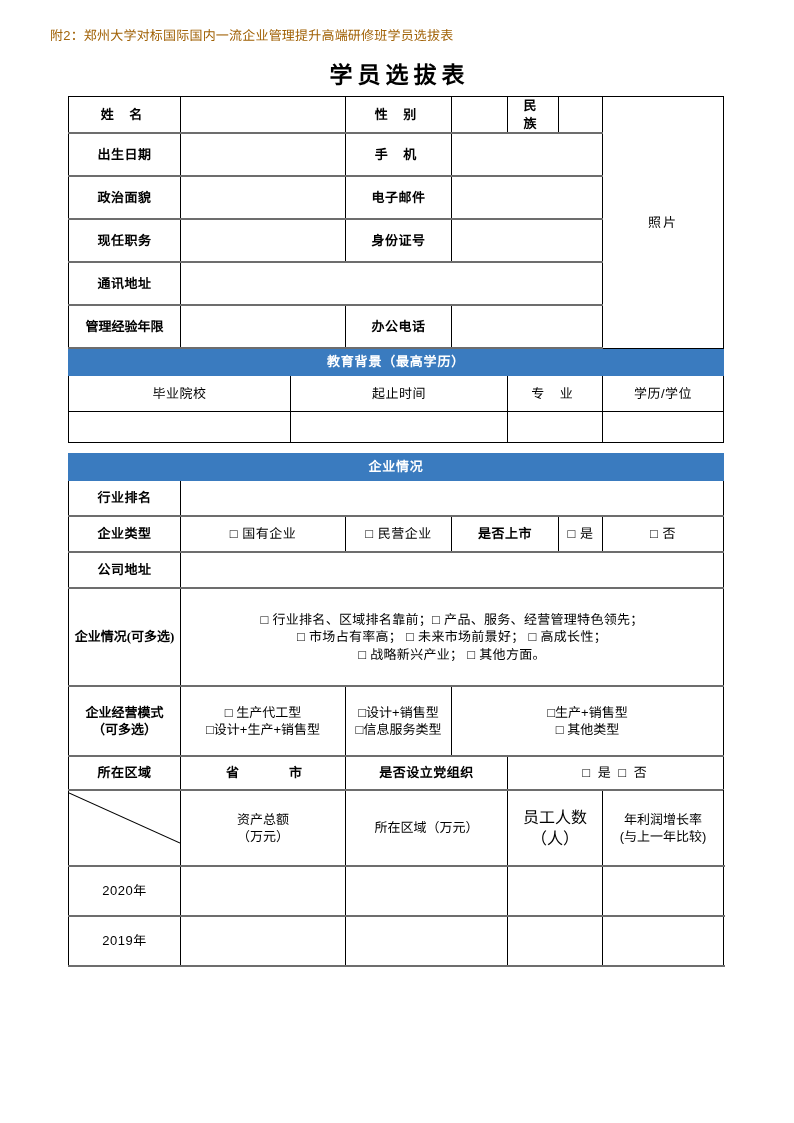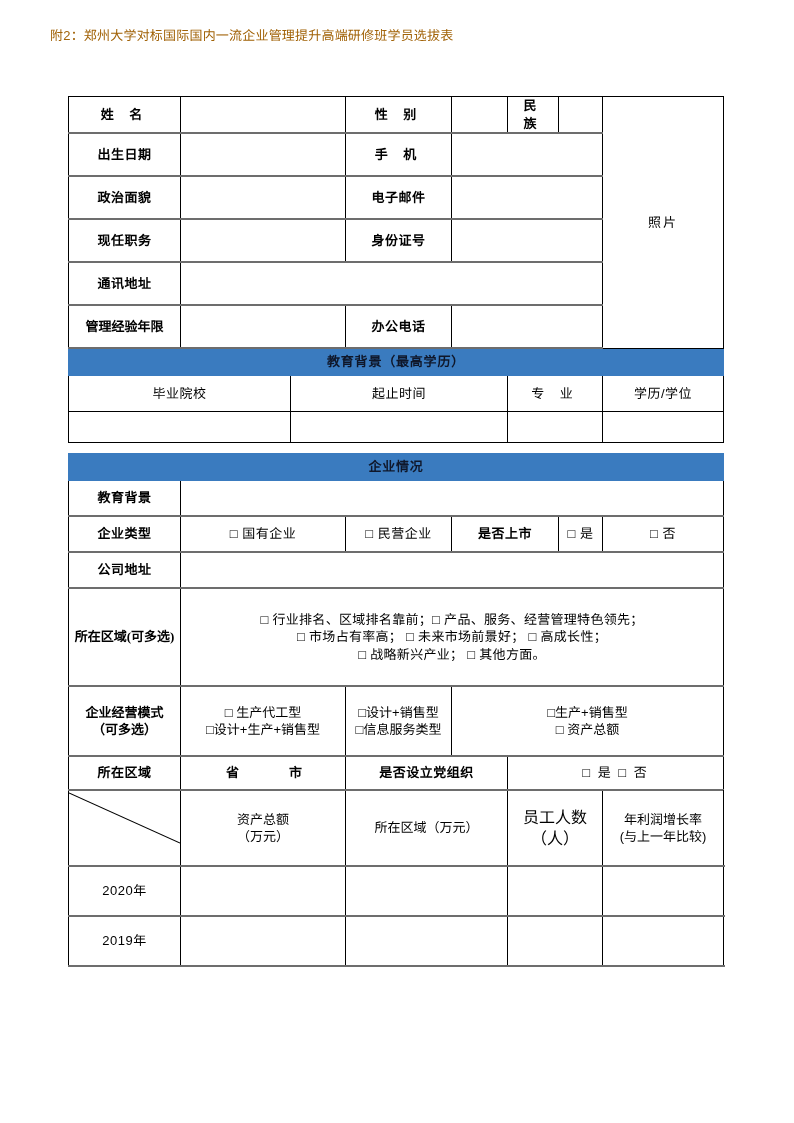--- a/index.html
+++ b/index.html
@@ -88,21 +88,21 @@
   }
   .plain-sp {
     font-size: 13.5px;
     letter-spacing: 6px;
     padding-left: 6px;
   }
 
   
   .bar {
     background: #3A7BBF !important;
-    color: #0f172a;
+    color: #ffffff;
     font-weight: 700;
     font-size: 14.5px;
     letter-spacing: 0.8px;
     height: 26px;
     border-color: #3A7BBF !important;
   }
 
   .photo-cell {
     font-size: 14px;
     letter-spacing: 2px;
@@ -147,20 +147,21 @@
     display: block;
   }
 </style>
 </head>
 <body>
 
 <div class="page">
 
   <div class="doc-note">附2：郑州大学对标国际国内一流企业管理提升高端研修班学员选拔表</div>
 
+  <div class="doc-title">学员选拔表</div>
 
   <table class="sheet">
     <colgroup>
       <col style="width:112px">
       <col style="width:110px">
       <col style="width:55px">
       <col style="width:106px">
       <col style="width:56px">
       <col style="width:51px">
       <col style="width:44px">
@@ -231,40 +232,40 @@
 
     <tr>
       <td colspan="8" style="height:10px;border-left:0;border-right:0;border-top:0;border-bottom:0;background:#fff"></td>
     </tr>
 
     <tr>
       <td colspan="8" class="bar" style="background: rgb(58, 123, 191); border-color: rgb(58, 123, 191);">企业情况</td>
     </tr>
 
     <tr>
-      <td class="lbl thickb" style="height:34px">教育背景</td>
+      <td class="lbl thickb" style="height:34px">行业排名</td>
       <td colspan="7" class="thickb"></td>
     </tr>
 
     <tr>
       <td class="lbl thickb" style="height:34px">企业类型</td>
       <td colspan="2" class="plain thickb">□ 国有企业</td>
       <td colspan="1" class="plain thickb">□ 民营企业</td>
       <td colspan="2" class="lbl thickb">是否上市</td>
       <td class="plain thickb">□ 是</td>
       <td class="plain thickb">□ 否</td>
     </tr>
 
     <tr>
       <td class="lbl thickb" style="height:34px">公司地址</td>
       <td colspan="7" class="thickb"></td>
     </tr>
 
     <tr>
-      <td class="lbl thickb" style="height:96px;letter-spacing:0">所在区域(可多选)</td>
+      <td class="lbl thickb" style="height:96px;letter-spacing:0">企业情况(可多选)</td>
       <td colspan="7" class="opts thickb">
         <span class="row">□ 行业排名、区域排名靠前；□ 产品、服务、经营管理特色领先；</span>
         <span class="row">□ 市场占有率高； □ 未来市场前景好； □ 高成长性；</span>
         <span class="row">□ 战略新兴产业； □ 其他方面。</span>
       </td>
     </tr>
 
     <tr>
       <td class="stack-lbl thickb" style="height:68px">
         <div>企业经营模式</div>
@@ -273,21 +274,21 @@
       <td colspan="2" class="two-line thickb">
         <div>□ 生产代工型</div>
         <div>□设计+生产+销售型</div>
       </td>
       <td colspan="1" class="two-line thickb">
         <div>□设计+销售型</div>
         <div>□信息服务类型</div>
       </td>
       <td colspan="4" class="two-line thickb">
         <div>□生产+销售型</div>
-        <div>□ 资产总额</div>
+        <div>□ 其他类型</div>
       </td>
     </tr>
 
     <tr>
       <td class="lbl thickb" style="height:32px">所在区域</td>
       <td colspan="2" class="lbl thickb" style="letter-spacing:8px;padding-left:12px">省　　市</td>
       <td colspan="2" class="lbl thickb">是否设立党组织</td>
       <td colspan="3" class="plain thickb" style="letter-spacing:2px">□ 是 □ 否</td>
     </tr>
 

